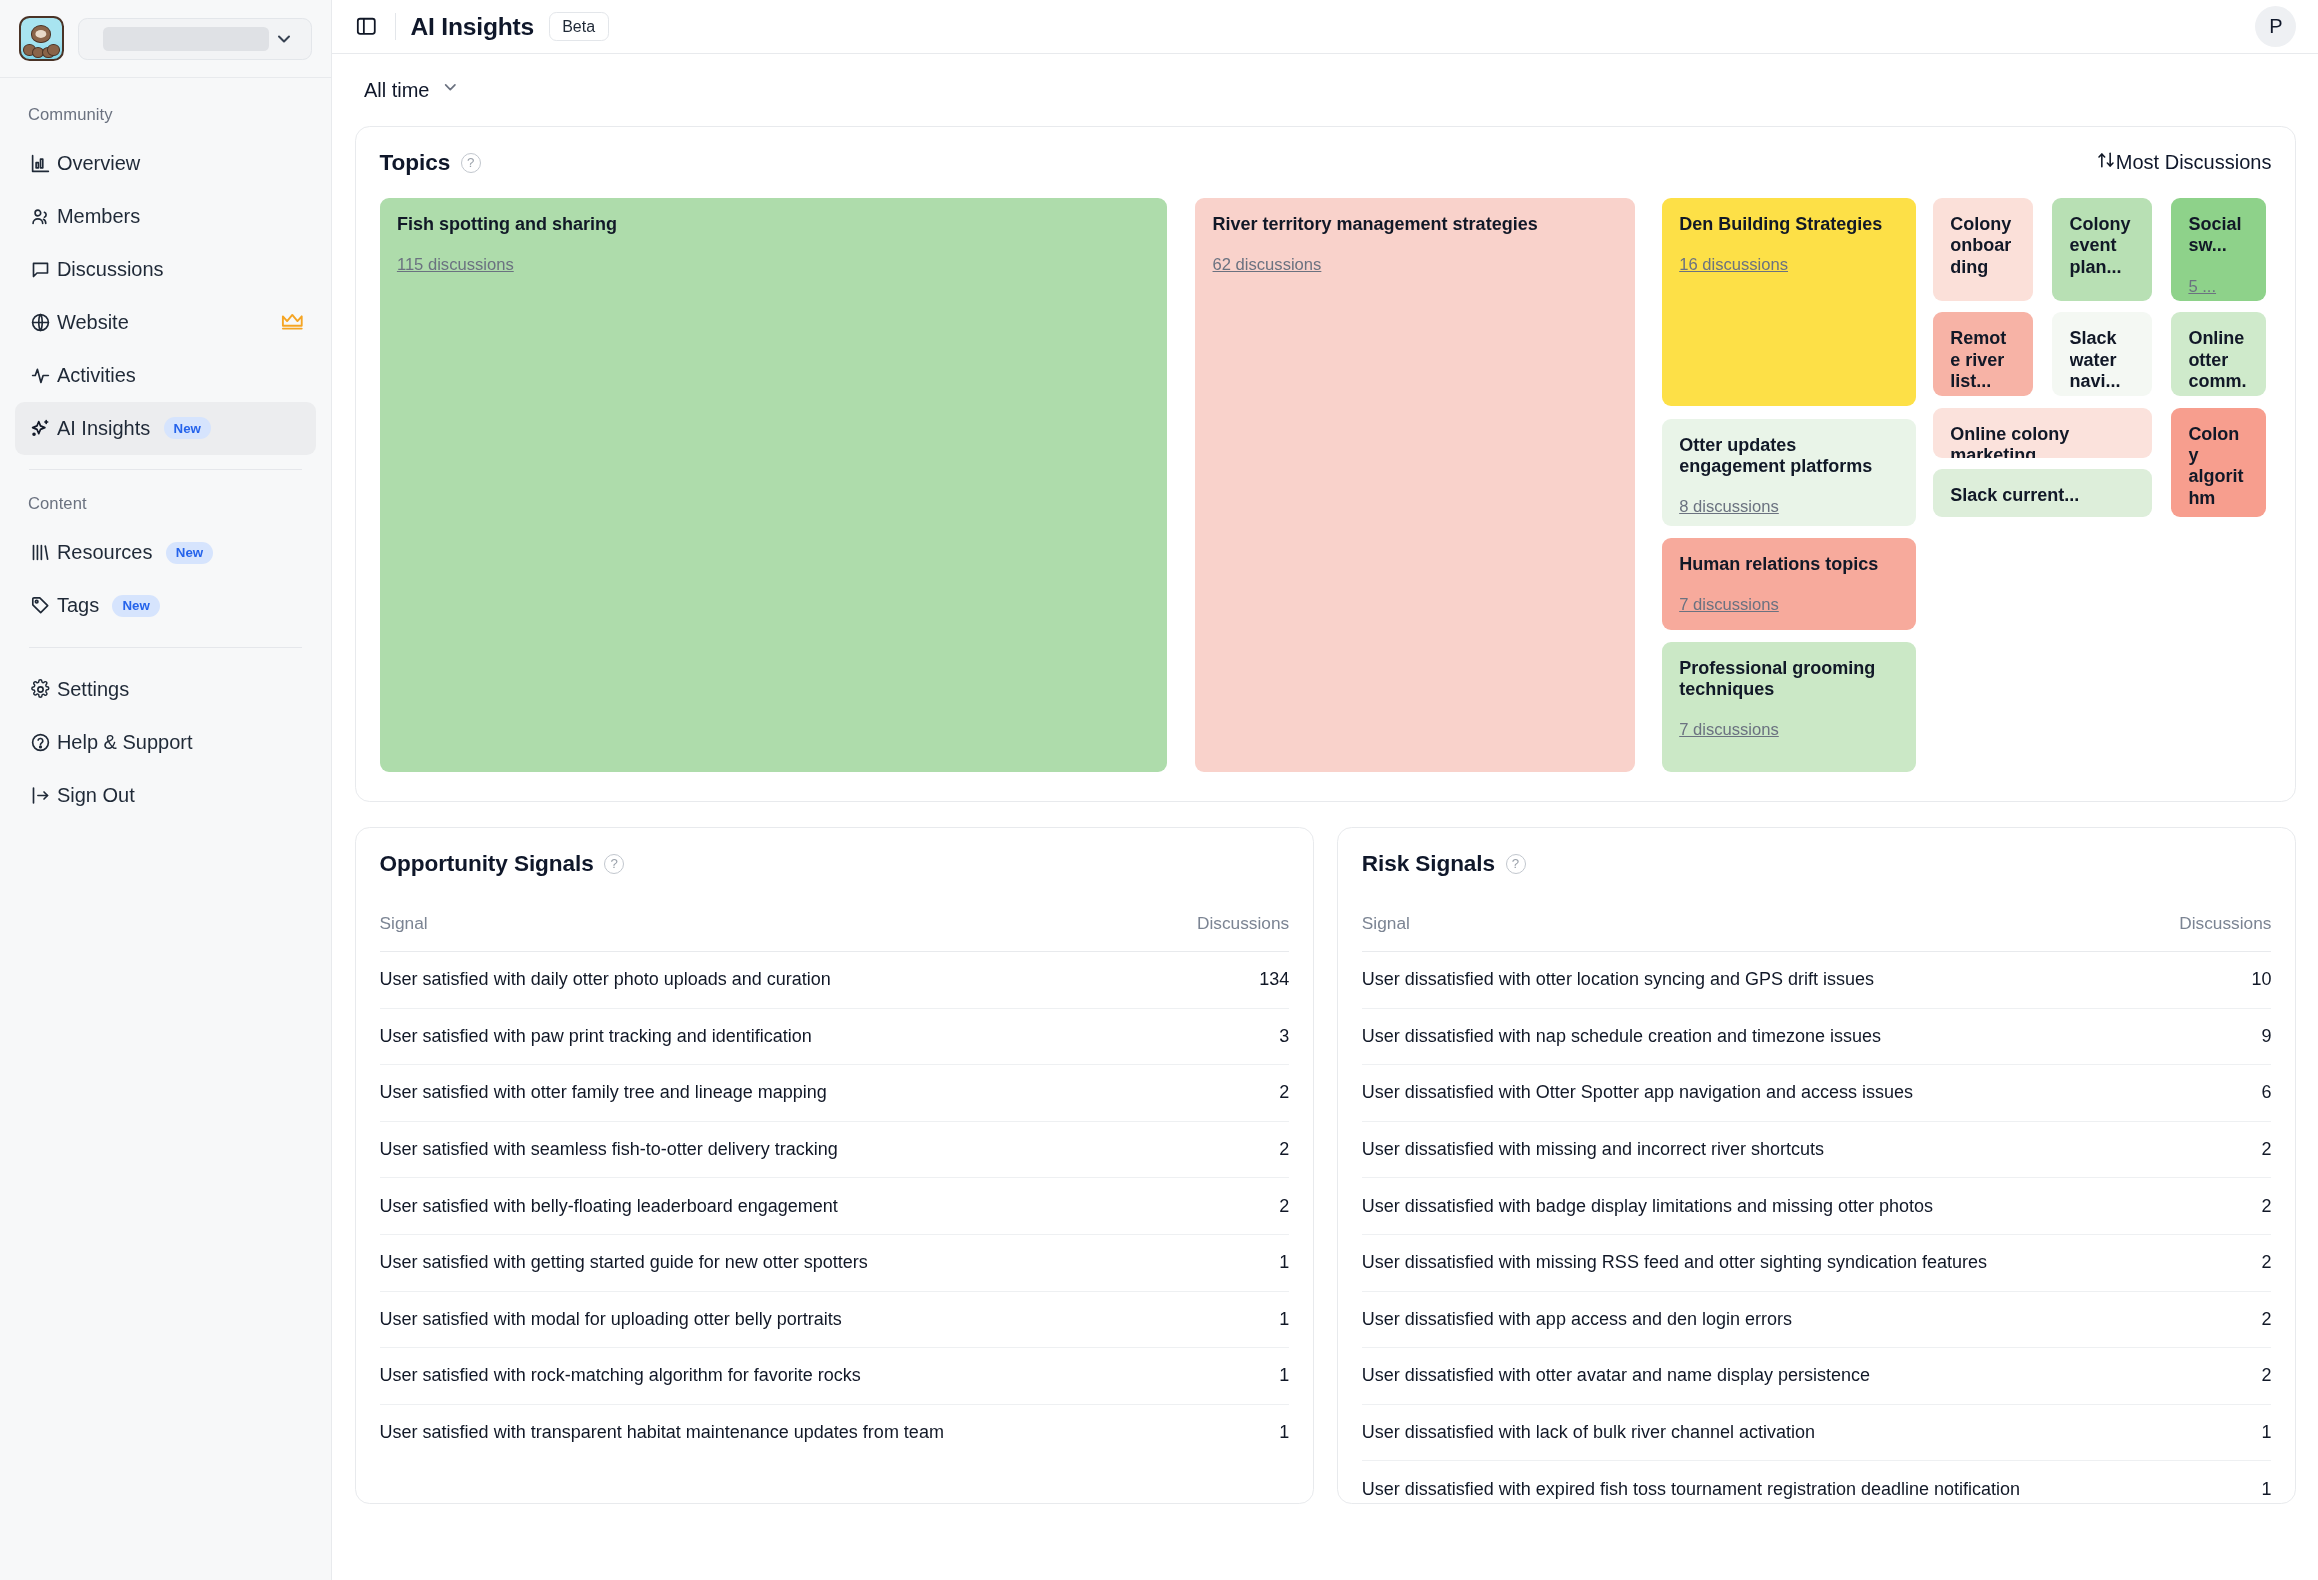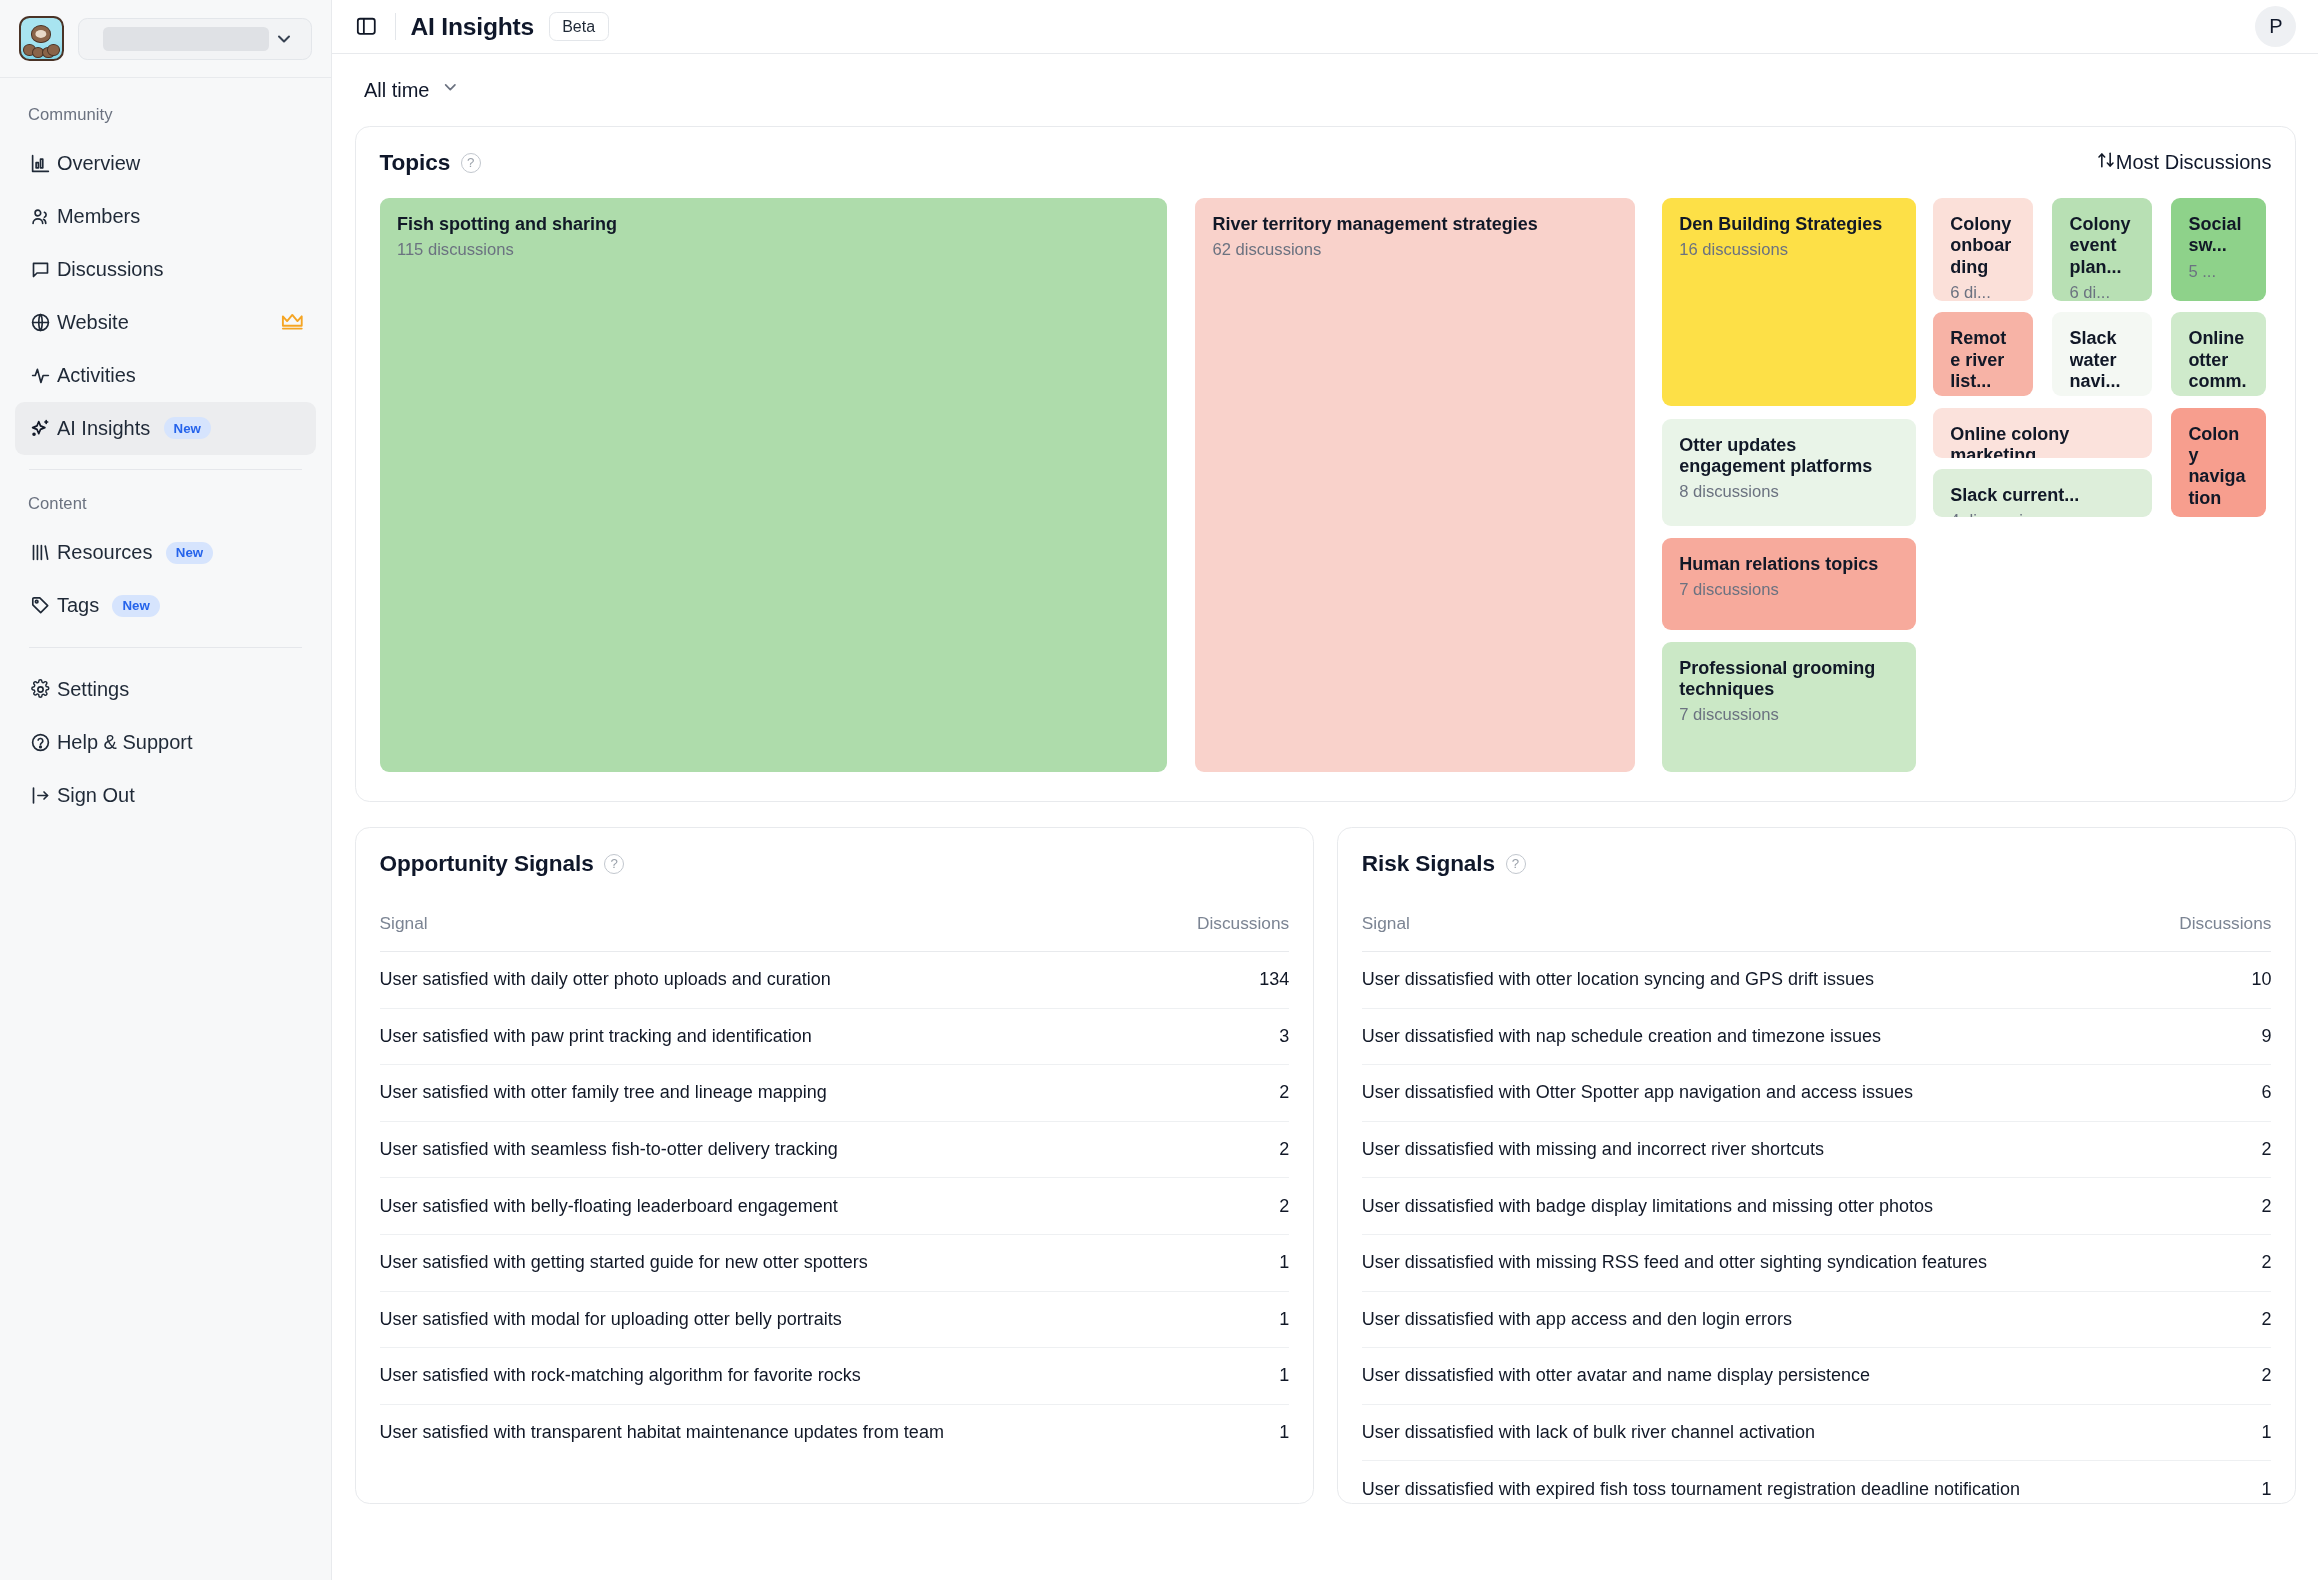--- a/index.html
+++ b/index.html
@@ -118,21 +118,21 @@
   
   .treemap { position: relative; width: 100%; height: 579px; }
   .tile {
     position: absolute; border-radius: 9px; padding: 16px 17.3px;
     overflow: hidden; cursor: pointer;
   }
   .tile .t-title {
     font-size: 18px; font-weight: 700; color: #111827; line-height: 1.18;
     overflow: hidden; word-break: break-word;
   }
-  .tile .t-sub { font-size: 16.6px; color: #6b7280; margin-top: 5px; line-height: 1.2; }
+  .tile .t-sub { font-size: 16.6px; color: #6b7280; margin-top: 20px; line-height: 1.2; text-decoration: underline; }
 
   
   .signals-row { display: flex; gap: 22.6px; margin-top: 25px; }
   .signal-card { flex: 1; padding: 22.6px 24px 29px 24px; min-width: 0; height: 677px; }
   .tbl { width: 100%; border-collapse: collapse; table-layout: fixed; }
   .tbl th {
     font-size: 17.3px; font-weight: 400; color: #7b8493; text-align: left;
     padding: 13.3px 0 17.3px 0; border-bottom: 1.3px solid #e8eaed;
   }
   .tbl th.num, .tbl td.num { text-align: right; width: 159px; }
@@ -394,21 +394,21 @@
               <div class="t-title">Online otter comm...</div>
             </div>
             <div class="tile" style="left: 82.1078%; top: 36.2335%; width: calc(11.8761% - 5.3px); height: calc(9.47137% - 5.3px); background: rgb(251, 226, 220);">
               <div class="t-title">Online colony marketing</div>
             </div>
             <div class="tile" style="left: 82.1078%; top: 46.696%; width: calc(11.8761% - 5.3px); height: calc(9.2511% - 5.3px); background: rgb(221, 238, 218);">
               <div class="t-title">Slack current...</div>
               <div class="t-sub">4 discussions</div>
             </div>
             <div class="tile" style="left: 94.697%; top: 36.2335%; width: calc(5.30303% - 5.3px); height: calc(19.7137% - 5.3px); background: rgb(247, 158, 142);">
-              <div class="t-title">Colony navigation</div>
+              <div class="t-title">Colony algorithm</div>
               <div class="t-sub">4 d...</div>
             </div>
           </div>
       </div>
 
       <div class="signals-row">
         <div class="card signal-card">
           <div class="card-head">
             <div class="card-title-wrap">
               <span class="card-title">Opportunity Signals</span>

